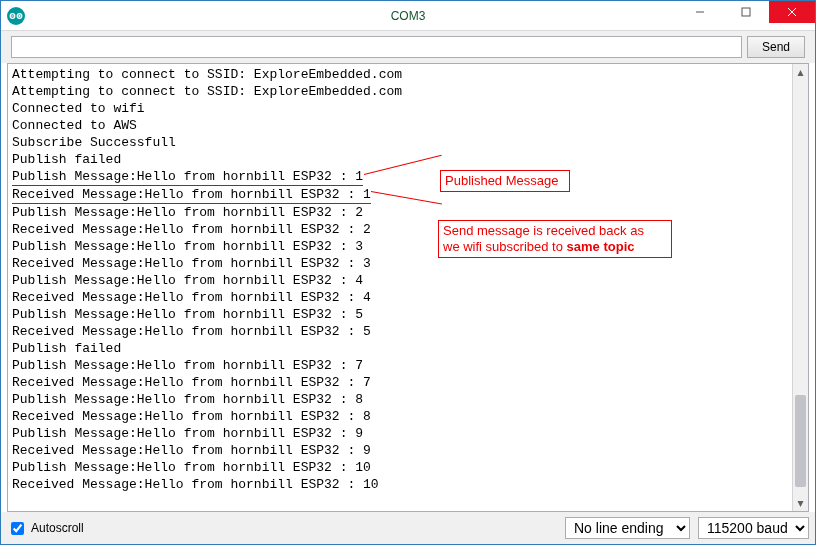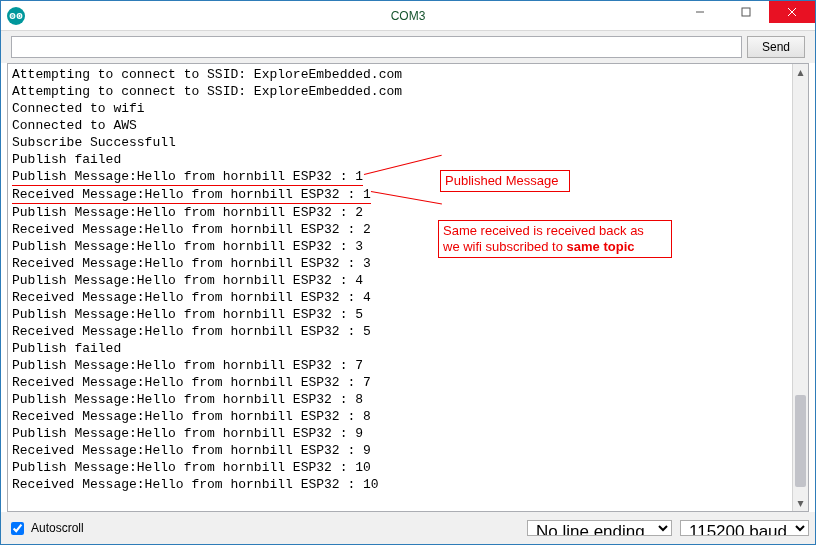--- a/index.html
+++ b/index.html
@@ -15,21 +15,21 @@
   .winbtn svg { stroke:currentColor; fill:none; stroke-width:1; }
   .toolbar { padding:5px 10px; background:#f0f0f0; display:flex; gap:5px; }
   .toolbar input[type=text] { flex:1; height:22px; border:1px solid #abadb3; padding:0 4px; font-size:12px; }
   .toolbar button { height:22px; padding:0 14px; border:1px solid #acacac; background:linear-gradient(#f7f7f7,#e3e3e3); font-size:12px; }
   .console-wrap { flex:1; position:relative; margin:0 6px 0 6px; border:1px solid #abadb3; overflow:hidden; }
   .console { position:absolute; inset:0; overflow:auto; white-space:pre; font-family:"Courier New",monospace; font-size:13px; line-height:17px; padding:2px 4px; color:#000; }
   .console .line { display:block; }
   .bottombar { height:32px; background:#f0f0f0; display:flex; align-items:center; padding:0 6px; gap:8px; }
   .bottombar label { display:flex; align-items:center; gap:4px; font-size:12px; }
   .bottombar .spacer { flex:1; }
-  .bottombar select { height:16px; border:1px solid #acacac; background:#fff; font-size:17px; padding:0 4px; }
+  .bottombar select { height:22px; border:1px solid #acacac; background:#fff; font-size:14px; padding:0 4px; }
   .annot-box { position:absolute; border:1px solid #e00; color:#e00; font-size:13px; padding:2px 4px; line-height:16px; pointer-events:none; background:transparent;margin-top:28px; }
   .annot-line { position:absolute; border-top:1px solid #e00; height:0; pointer-events:none; transform-origin:left center;}
   
   .ul { border-bottom:1px solid #e00; display:inline-block; }
   
   .scrollbar { position:absolute; right:0; top:0; bottom:0; width:16px; background:#f0f0f0; border-left:1px solid #d4d4d4;}
   .scrollbar .track { position:absolute; top:16px; bottom:16px; left:0; right:0;}
   .scrollbar .thumb { position:absolute; left:2px; right:2px; background:#c2c3c9; border-radius:2px;}
   .scrollbar .arrow { position:absolute; left:0; right:0; height:16px; display:flex; align-items:center; justify-content:center; color:#606060;}
   .scrollbar .arrow.top{top:0;} .scrollbar .arrow.bottom{bottom:0;}
@@ -79,21 +79,21 @@
 
   <div class="console-wrap">
     <div class="console" id="console"><span class="line">Attempting to connect to SSID: ExploreEmbedded.com</span><span class="line">Attempting to connect to SSID: ExploreEmbedded.com</span><span class="line">Connected to wifi</span><span class="line">Connected to AWS</span><span class="line">Subscribe Successfull</span><span class="line">Publish failed</span><span class="line"><span class="ul">Publish Message:Hello from hornbill ESP32 : 1</span></span><span class="line"><span class="ul">Received Message:Hello from hornbill ESP32 : 1</span></span><span class="line">Publish Message:Hello from hornbill ESP32 : 2</span><span class="line">Received Message:Hello from hornbill ESP32 : 2</span><span class="line">Publish Message:Hello from hornbill ESP32 : 3</span><span class="line">Received Message:Hello from hornbill ESP32 : 3</span><span class="line">Publish Message:Hello from hornbill ESP32 : 4</span><span class="line">Received Message:Hello from hornbill ESP32 : 4</span><span class="line">Publish Message:Hello from hornbill ESP32 : 5</span><span class="line">Received Message:Hello from hornbill ESP32 : 5</span><span class="line">Publish failed</span><span class="line">Publish Message:Hello from hornbill ESP32 : 7</span><span class="line">Received Message:Hello from hornbill ESP32 : 7</span><span class="line">Publish Message:Hello from hornbill ESP32 : 8</span><span class="line">Received Message:Hello from hornbill ESP32 : 8</span><span class="line">Publish Message:Hello from hornbill ESP32 : 9</span><span class="line">Received Message:Hello from hornbill ESP32 : 9</span><span class="line">Publish Message:Hello from hornbill ESP32 : 10</span><span class="line">Received Message:Hello from hornbill ESP32 : 10</span></div>
 
     <div class="annot-box" style="left:432px; top:78px; width:130px;">
       <span>Published Message</span>
     </div>
     <div class="annot-line" style="left:356px; top:110px; width:80px; transform:rotate(-14deg);"></div>
 
     <div class="annot-box" style="left:430px; top:128px; width:234px;">
-      <span>Same received is received back as</span><br>
+      <span>Send message is received back as</span><br>
       <span>we wifi subscribed to </span><b>same topic</b>
     </div>
     <div class="annot-line" style="left:363px; top:127px; width:72px; transform:rotate(10deg);"></div>
 
     <div class="scrollbar">
       <div class="arrow top">▴</div>
       <div class="track">
         <div class="thumb" style="top:76%; height:22%;"></div>
       </div>
       <div class="arrow bottom">▾</div>

